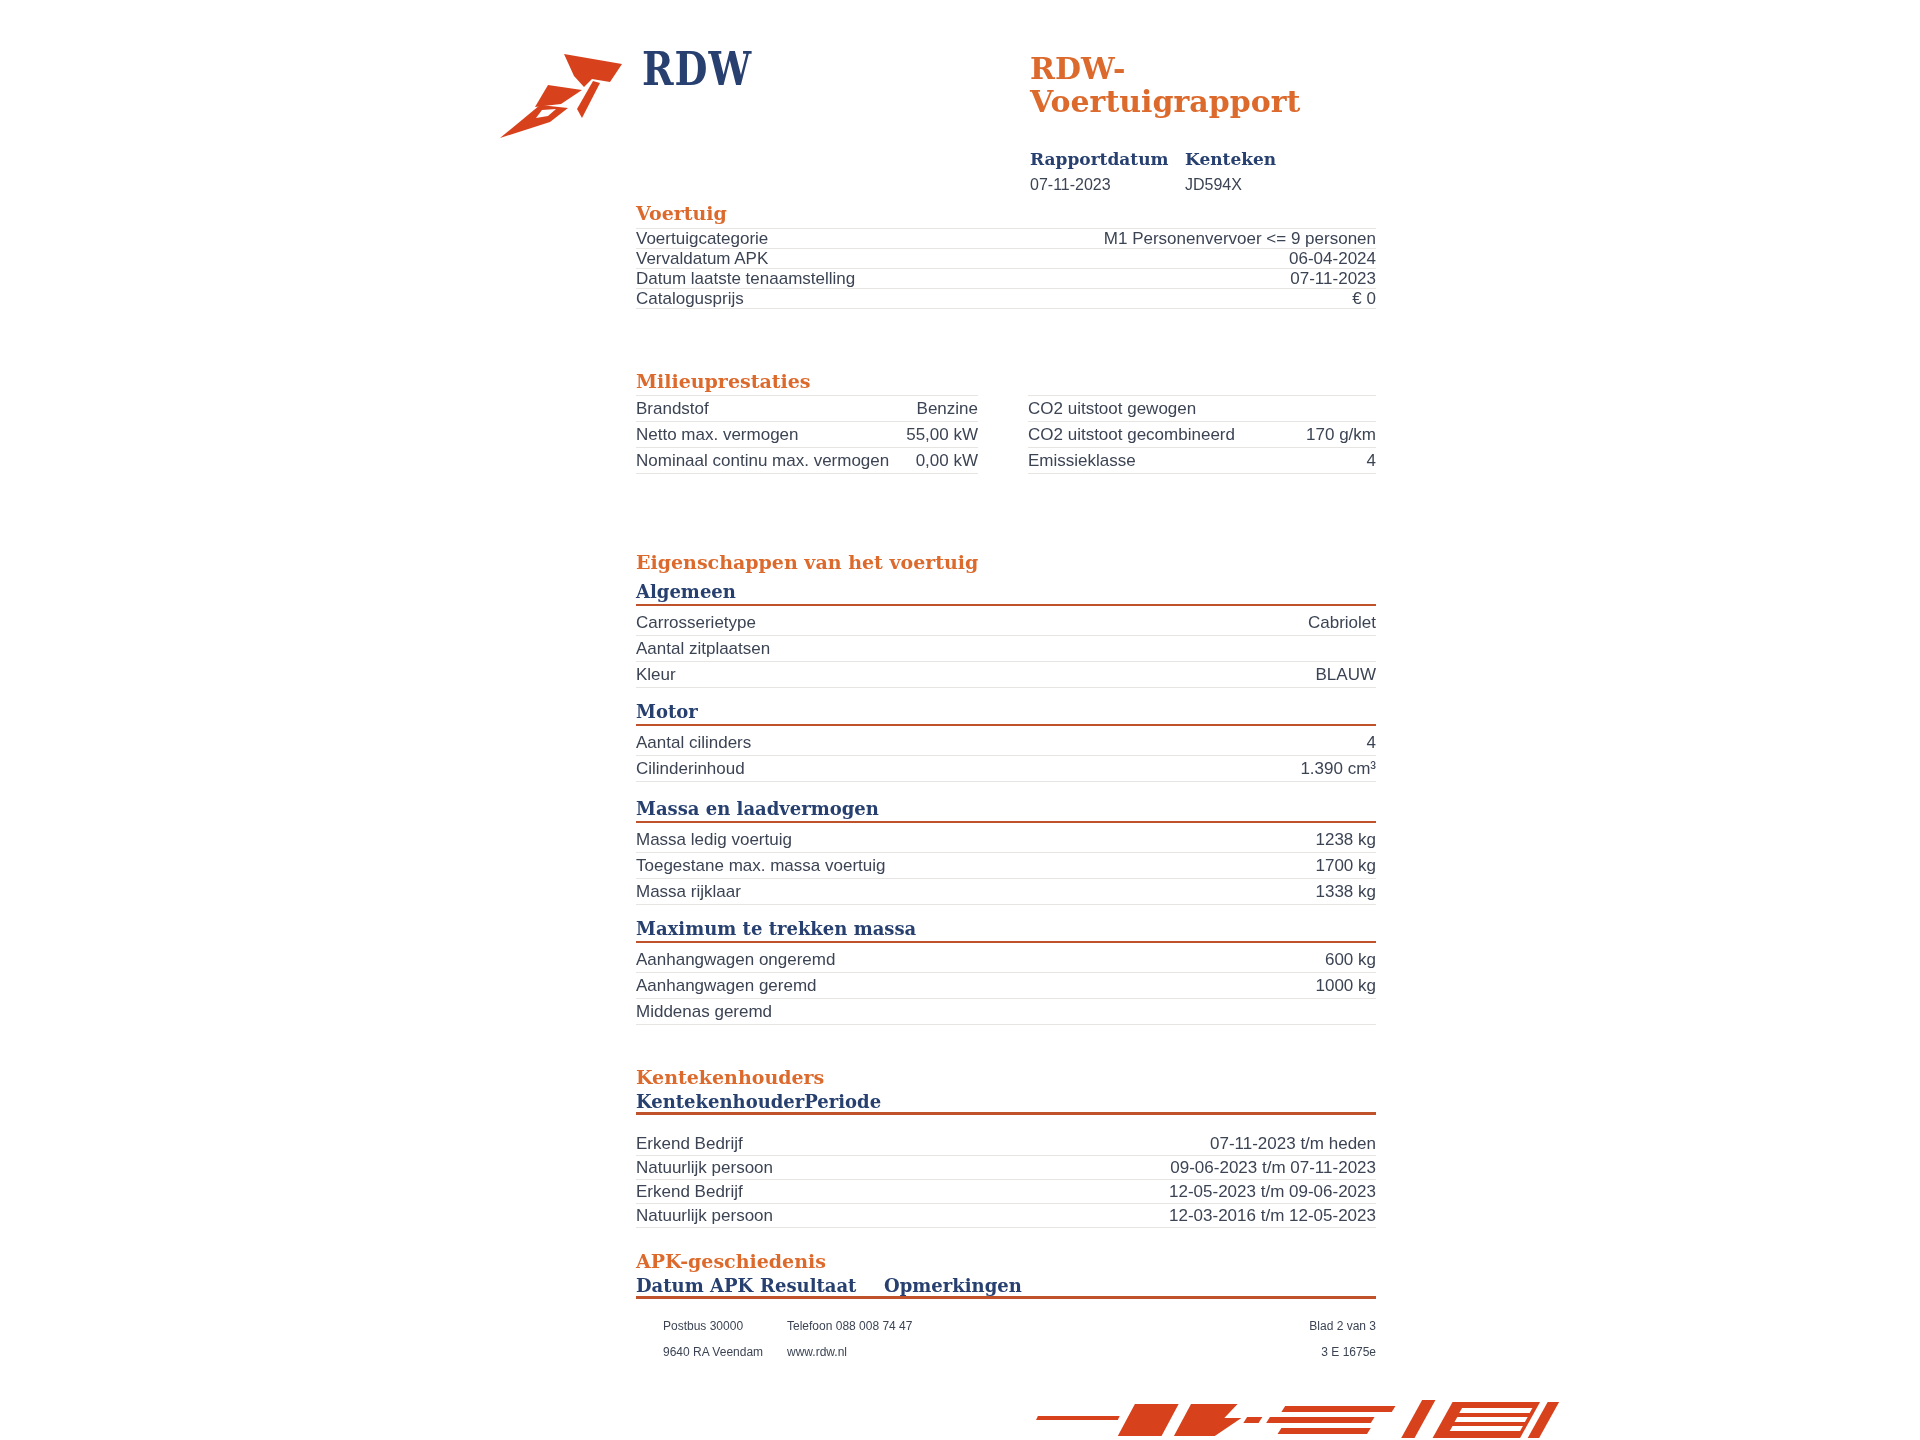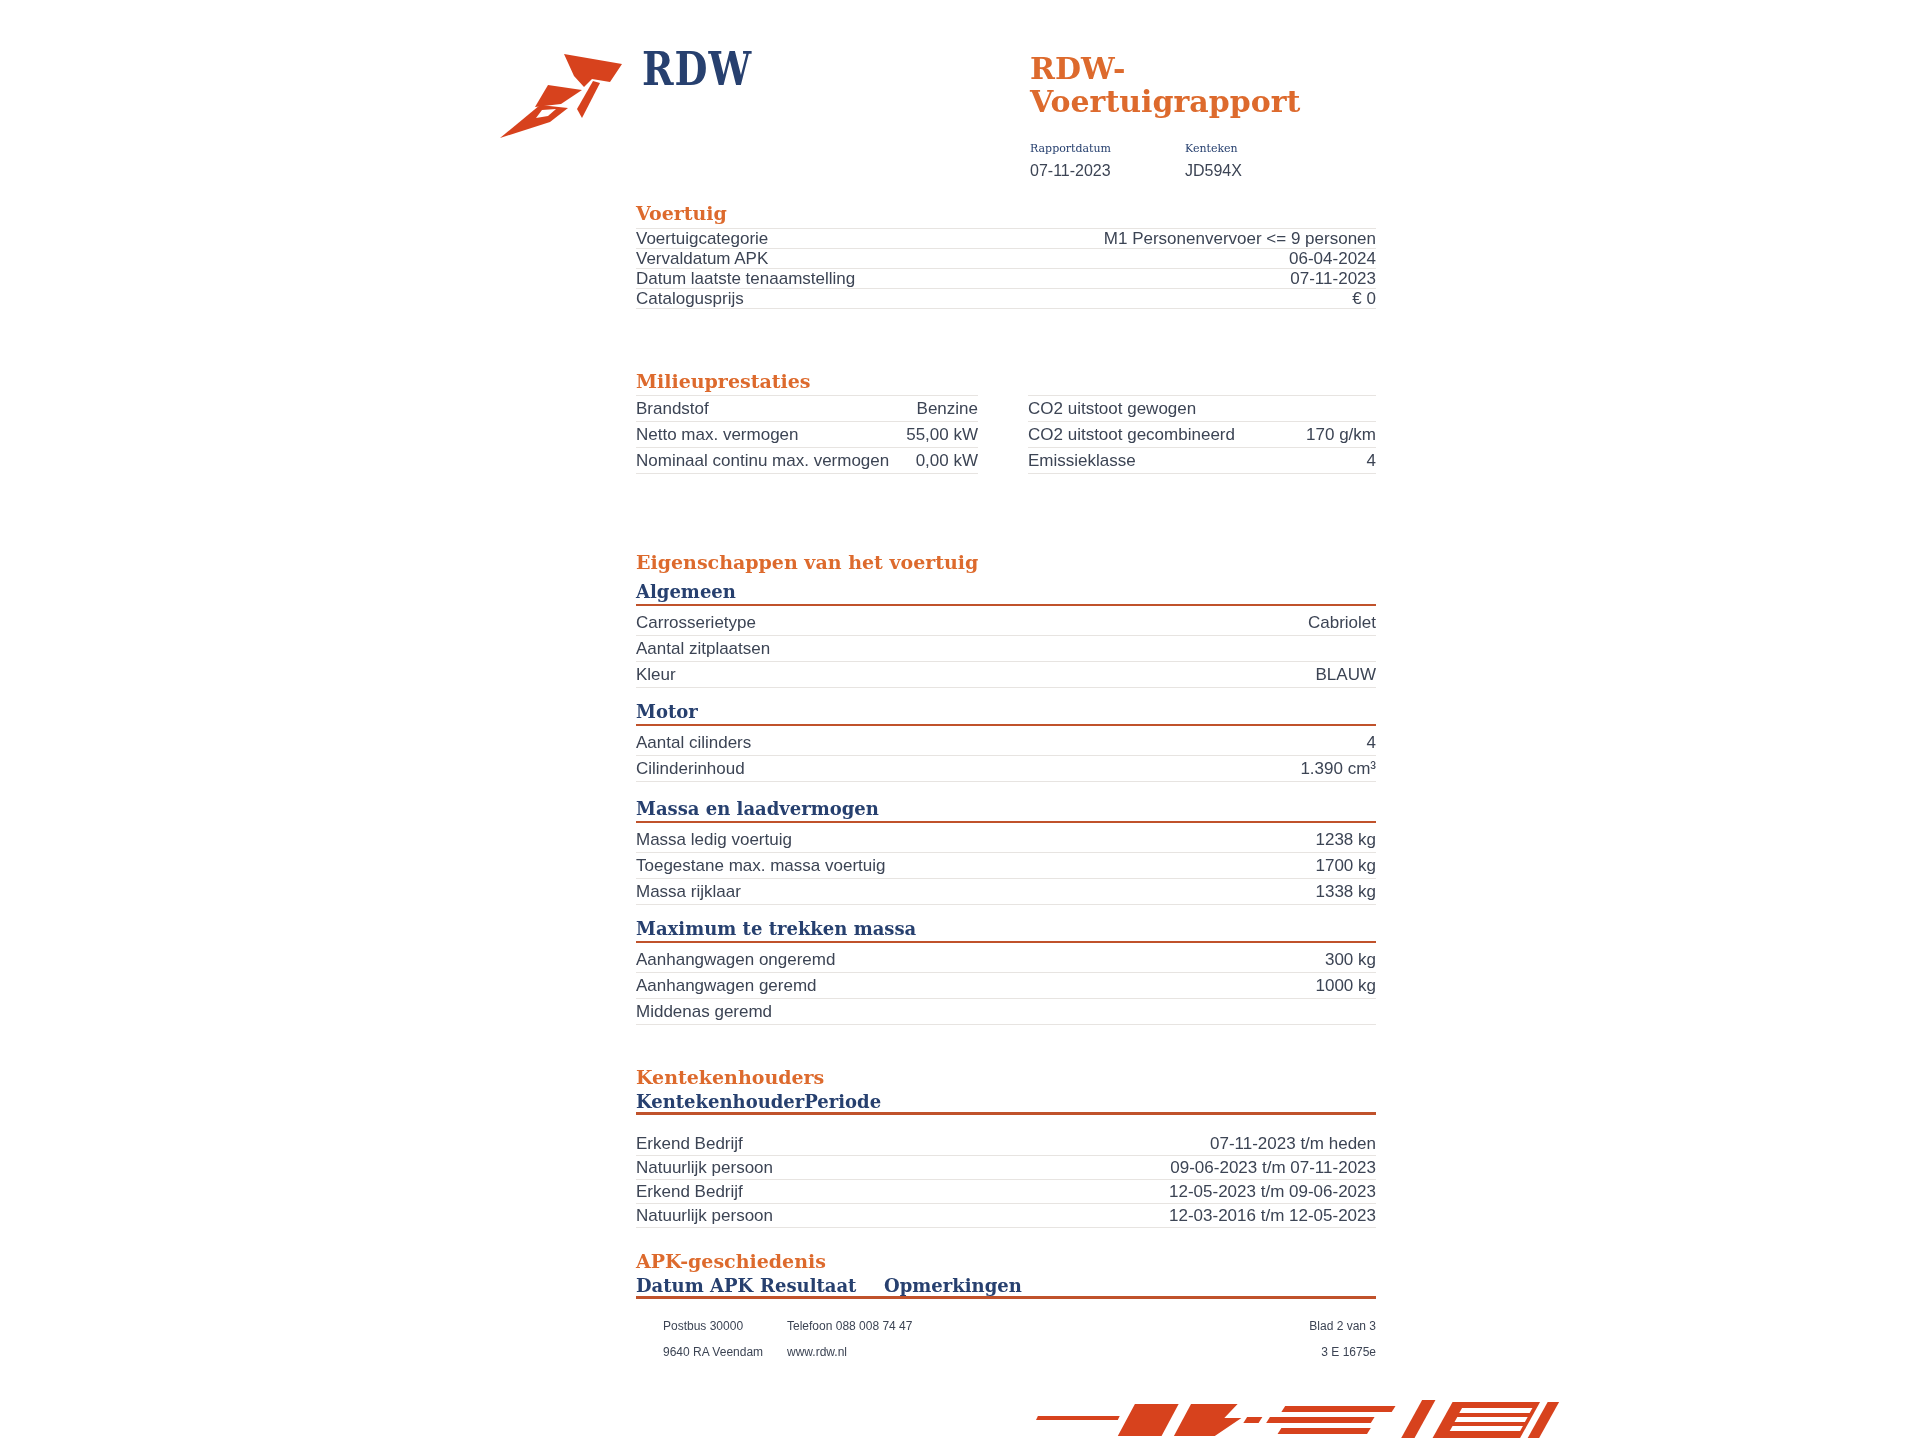--- a/index.html
+++ b/index.html
@@ -16,22 +16,22 @@
     font-family:"DejaVu Serif", serif; font-weight:bold;
     font-size:38px; line-height:1; color:var(--navy,#27406F);
     transform:scaleY(1.22); transform-origin:top left; letter-spacing:1px;
   }
   .doc-title {
     font-family:"DejaVu Serif", serif; font-weight:bold;
     font-size:30px; line-height:1.1; color:var(--orange,#DD6A2D);
   }
   .meta-row { display:flex; }
   .meta-label {
-    width:155px; font-family:"DejaVu Serif", serif; font-weight:normal;
-    font-size:11px; color:var(--navy,#27406F);
+    width:155px; font-family:"DejaVu Serif", serif; font-weight:bold;
+    font-size:17px; color:var(--navy,#27406F);margin-top:7px;
   }
   .meta-value { width:155px; font-size:16px; }
 
   
   .section { position:absolute; left:636px; width:740px; }
   .section-title {
     font-family:"DejaVu Serif", serif; font-weight:bold;
     font-size:19px; line-height:22px; color:var(--orange,#DD6A2D);
   }
   .sub-title {
@@ -208,21 +208,21 @@
       </div>
     </div>
   </div>
 
   <div class="section" style="top:918px;">
     <div class="sub-title">Maximum te trekken massa</div>
     <div class="rule"></div>
     <div class="group-table">
       <div class="kv-row">
         <span>Aanhangwagen ongeremd</span>
-        <span class="val">300 kg</span>
+        <span class="val">600 kg</span>
       </div>
       <div class="kv-row">
         <span>Aanhangwagen geremd</span>
         <span class="val">1000 kg</span>
       </div>
       <div class="kv-row">
         <span>Middenas geremd</span>
         <span class="val"></span>
       </div>
     </div>

